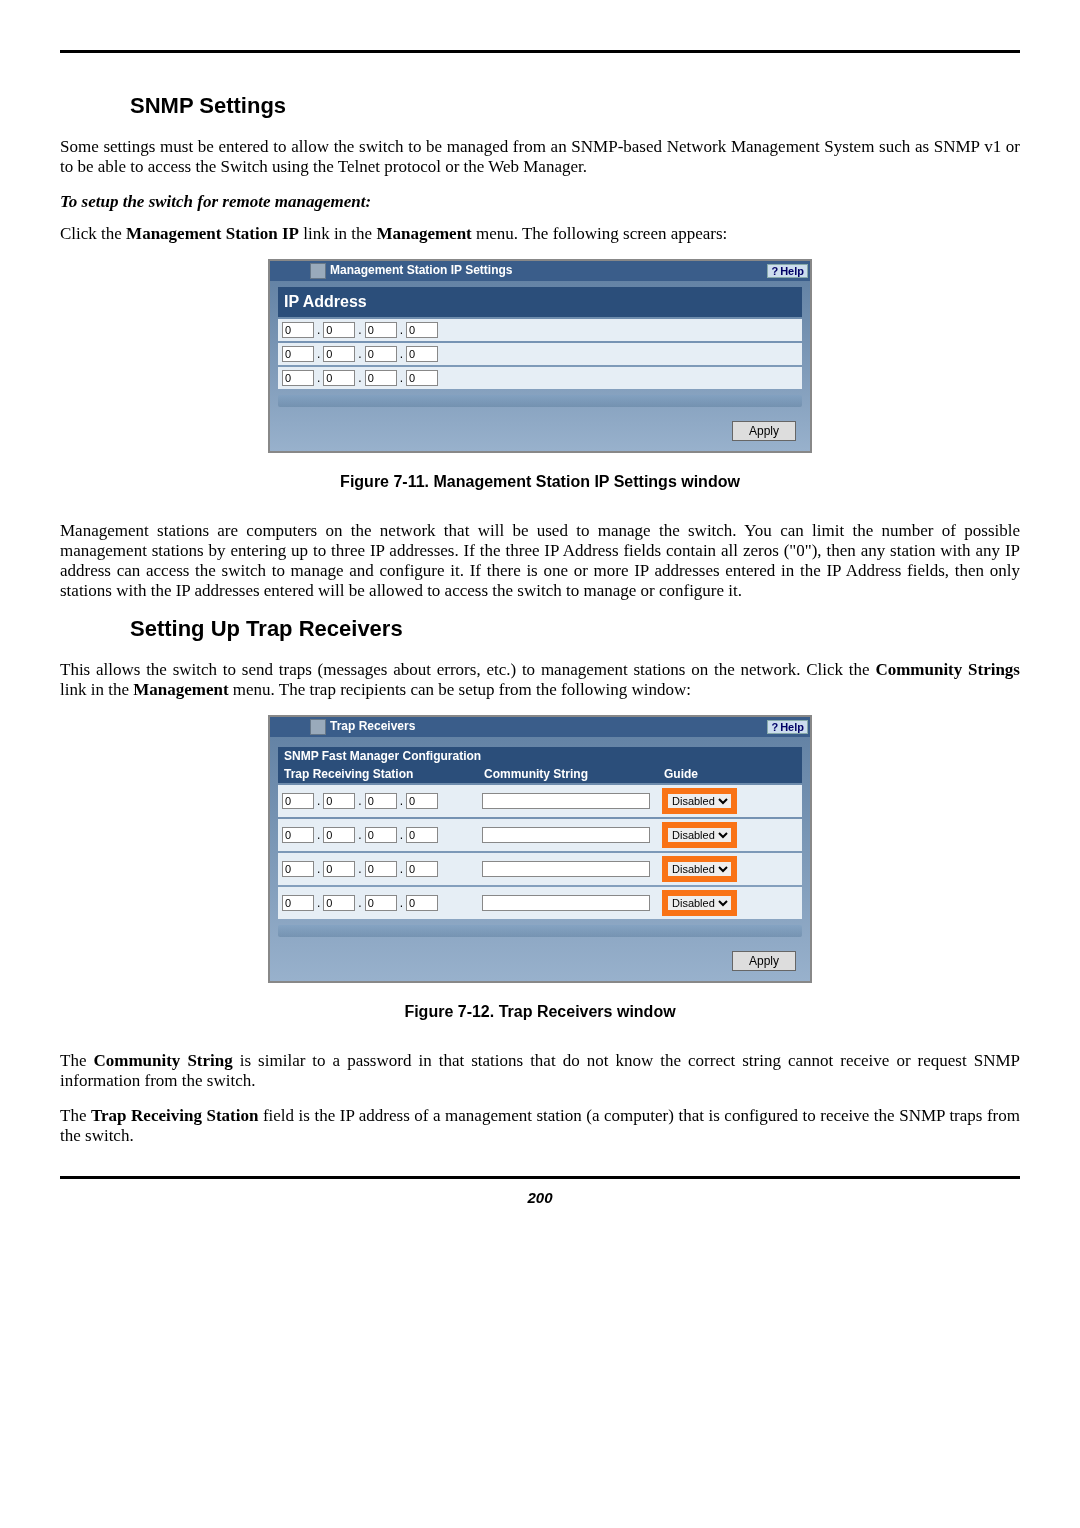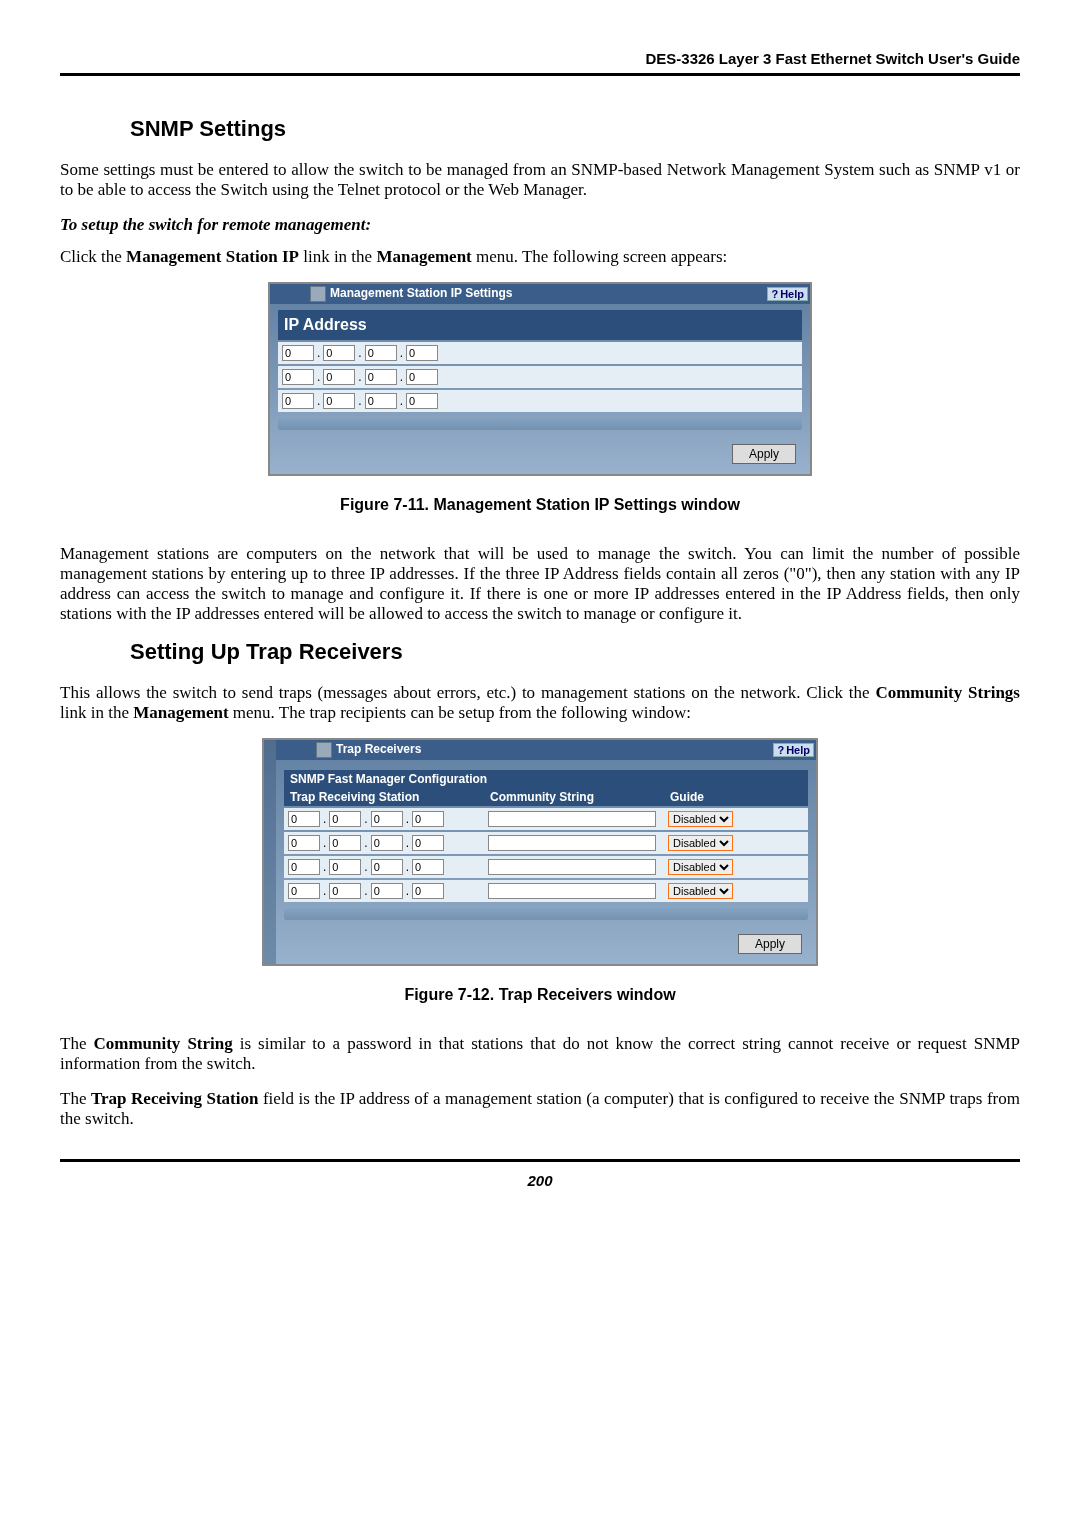--- a/index.html
+++ b/index.html
@@ -165,49 +165,48 @@
   .dot { font-size: 12px; padding: 0 1px; }
   .txtfield {
     width: 160px;
     font-size: 11px;
     padding: 1px 3px;
     border: 1px solid #888;
     background: #fff;
   }
   .sel {
     font-size: 11px;
-    border: 1px solid #f97316;
+    border: 6px solid #f97316;
     background: #eee;
   }
   .apply-row {
     text-align: right;
     margin-top: 14px;
     padding-right: 6px;
   }
   .apply-btn {
     font-size: 12px;
     padding: 2px 16px;
     background: #ddd;
     border: 1px solid #666;
     cursor: pointer;
   }
-  .panel-wide { width: 540px; padding-left: 12px; }
+  .panel-wide { width: 540px; }
   .bg-deco {
     height: 12px;
     background: linear-gradient(180deg,#7ea0c2,#5d7e9e);
     opacity: 0.5;
     margin-top: 6px;
     border-radius: 2px;
   }
 </style>
 </head>
 <body>
 
 <div class="page">
-  <div class="header-right">DES-3326 Layer 3 Fast Ethernet Switch User's Guide</div>
   <hr class="topline">
 
   <h2 class="section">SNMP Settings</h2>
 
   <p class="body">Some settings must be entered to allow the switch to be managed from an SNMP-based Network Management System such as SNMP v1 or to be able to access the Switch using the Telnet protocol or the Web Manager.</p>
 
   <p class="instr">To setup the switch for remote management:</p>
 
   <p class="body">
     <span>Click the </span><span class="bold">Management Station IP</span><span> link in the </span><span class="bold">Management</span><span> menu. The following screen appears:</span>

